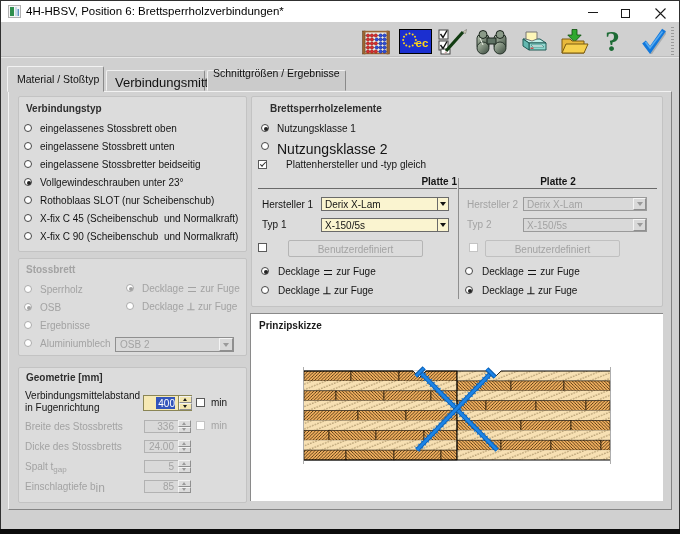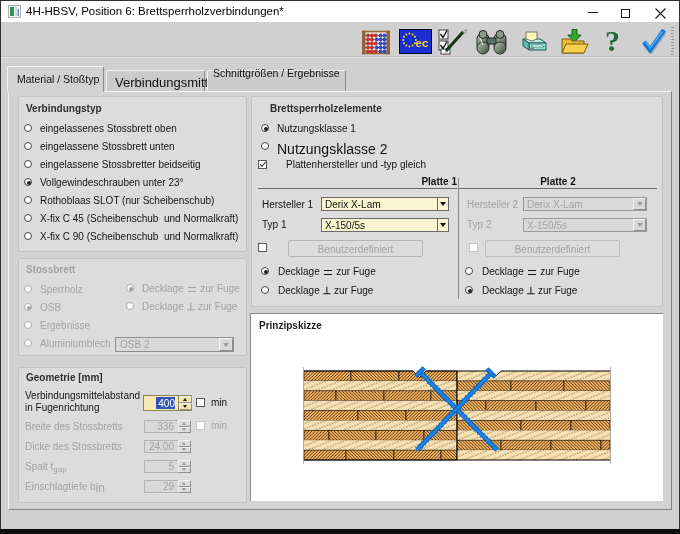--- a/index.html
+++ b/index.html
@@ -198,21 +198,21 @@
 <span style="position:absolute;left:182px;top:448.2px;width:0;height:0;border-left:2.5px solid transparent;border-right:2.5px solid transparent;border-top:3px solid #9a9a9a;"></span>
 <span style="position:absolute;left:25px;top:461px;font-size:10px;font-weight:normal;color:#a3a3a3;white-space:nowrap;">Spalt t<span style="font-size:8px;vertical-align:-2px">gap</span></span>
 <span style="position:absolute;left:144px;top:460px;width:34px;height:13px;background:#d9d9d9;border:1px solid #b2b2b2;border-right:none;"></span>
 <span style="position:absolute;left:144px;top:461px;font-size:10px;font-weight:normal;color:#a3a3a3;white-space:nowrap;width:30px;text-align:right;">5</span>
 <span style="position:absolute;left:178px;top:460.0px;width:13px;height:6.5px;background:#dcdcdc;border:1px solid;border-color:#f2f2f2 #909090 #909090 #f2f2f2;"></span>
 <span style="position:absolute;left:182px;top:461.8px;width:0;height:0;border-left:2.5px solid transparent;border-right:2.5px solid transparent;border-bottom:3px solid #9a9a9a;"></span>
 <span style="position:absolute;left:178px;top:466.5px;width:13px;height:6.5px;background:#dcdcdc;border:1px solid;border-color:#f2f2f2 #909090 #909090 #f2f2f2;"></span>
 <span style="position:absolute;left:182px;top:468.2px;width:0;height:0;border-left:2.5px solid transparent;border-right:2.5px solid transparent;border-top:3px solid #9a9a9a;"></span>
 <span style="position:absolute;left:25px;top:481px;font-size:10px;font-weight:normal;color:#a3a3a3;white-space:nowrap;">Einschlagtiefe b<span style="font-size:12px;vertical-align:-2px">in</span></span>
 <span style="position:absolute;left:144px;top:480px;width:34px;height:13px;background:#d9d9d9;border:1px solid #b2b2b2;border-right:none;"></span>
-<span style="position:absolute;left:144px;top:481px;font-size:10px;font-weight:normal;color:#a3a3a3;white-space:nowrap;width:30px;text-align:right;">29</span>
+<span style="position:absolute;left:144px;top:481px;font-size:10px;font-weight:normal;color:#a3a3a3;white-space:nowrap;width:30px;text-align:right;">85</span>
 <span style="position:absolute;left:178px;top:480.0px;width:13px;height:6.5px;background:#dcdcdc;border:1px solid;border-color:#f2f2f2 #909090 #909090 #f2f2f2;"></span>
 <span style="position:absolute;left:182px;top:481.8px;width:0;height:0;border-left:2.5px solid transparent;border-right:2.5px solid transparent;border-bottom:3px solid #9a9a9a;"></span>
 <span style="position:absolute;left:178px;top:486.5px;width:13px;height:6.5px;background:#dcdcdc;border:1px solid;border-color:#f2f2f2 #909090 #909090 #f2f2f2;"></span>
 <span style="position:absolute;left:182px;top:488.2px;width:0;height:0;border-left:2.5px solid transparent;border-right:2.5px solid transparent;border-top:3px solid #9a9a9a;"></span>
 <div class="abs" style="left:251px;top:96px;width:412px;height:211px;background:#dcdcdc;border:1px solid #c3c3c3;border-radius:2px;"></div>
 <span style="position:absolute;left:270px;top:103px;font-size:10px;font-weight:bold;color:#2e2e2e;white-space:nowrap;">Brettsperrholzelemente</span>
 <span style="position:absolute;left:261px;top:124px;width:8px;height:8px;border:1px solid #474747;border-radius:50%;background:#fff;"></span>
 <span style="position:absolute;left:263.6px;top:126.6px;width:4.8px;height:4.8px;border-radius:50%;background:#222222;"></span>
 <span style="position:absolute;left:277px;top:123px;font-size:10px;font-weight:normal;color:#141414;white-space:nowrap;">Nutzungsklasse 1</span>
 <span style="position:absolute;left:261px;top:142px;width:8px;height:8px;border:1px solid #474747;border-radius:50%;background:#fff;"></span>

